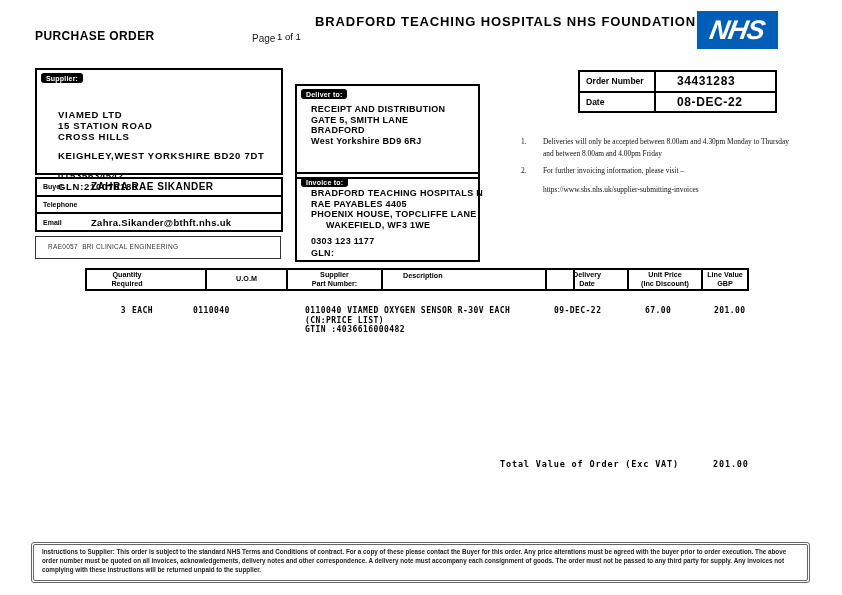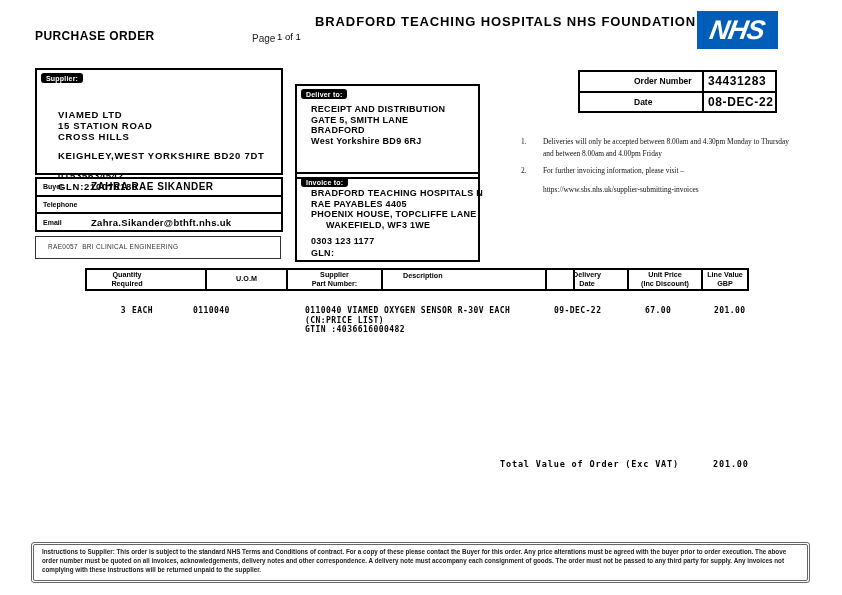--- a/index.html
+++ b/index.html
@@ -27,22 +27,22 @@
   .vrow{flex:1;display:flex;align-items:center;}
   .vrow + .vrow{border-top:2px solid #000;}
   .vlabel{width:48px;flex-shrink:0;font-size:7px;font-weight:bold;padding-left:6px;}
   .vval{font-weight:bold;}
   .dept-box{position:absolute;border:1.5px solid #333;box-sizing:border-box;}
   .dept-text{position:absolute;left:12px;top:6px;font-size:6.5px;color:#333;
              letter-spacing:.3px;white-space:pre;}
   
   .olabel{width:76px;flex-shrink:0;border-right:2px solid #000;align-self:stretch;
           display:flex;align-items:center;font-size:8.5px;font-weight:bold;
-          padding-left:6px;box-sizing:border-box;margin-left:48px;}
-  .oval{font-size:12px;font-weight:bold;letter-spacing:.6px;padding-left:4px;}
+          padding-left:6px;box-sizing:border-box;}
+  .oval{font-size:12px;font-weight:bold;letter-spacing:.6px;padding-left:21px;}
   
   .serif{position:absolute;font-family:"Liberation Serif",serif;font-size:7.4px;
          line-height:11.5px;color:#111;}
   .note-link{color:#111;text-decoration:none;}
   
   .hdr-group{position:absolute;display:flex;border:2px solid #000;box-sizing:border-box;
              height:23px;}
   .hdr-cell{box-sizing:border-box;display:flex;align-items:center;justify-content:center;
             text-align:center;font-size:7.2px;font-weight:bold;line-height:8.5px;
             white-space:pre-line;}

